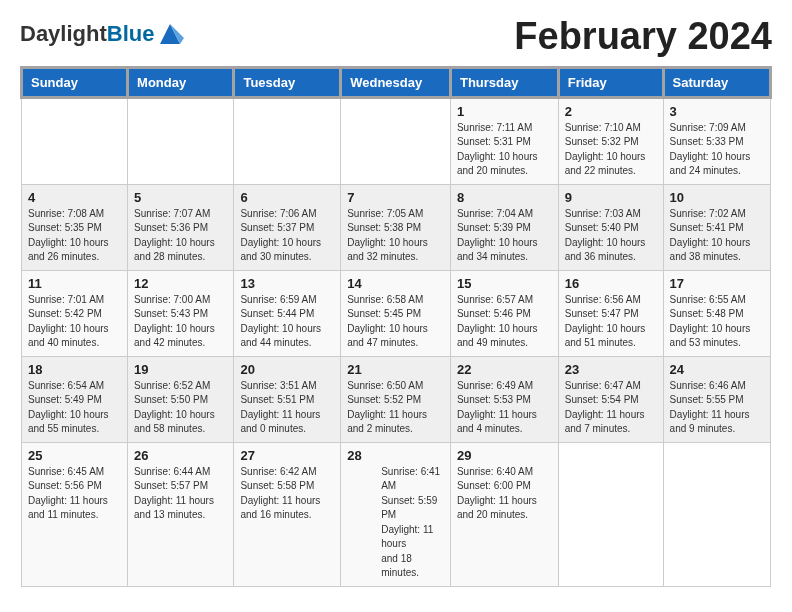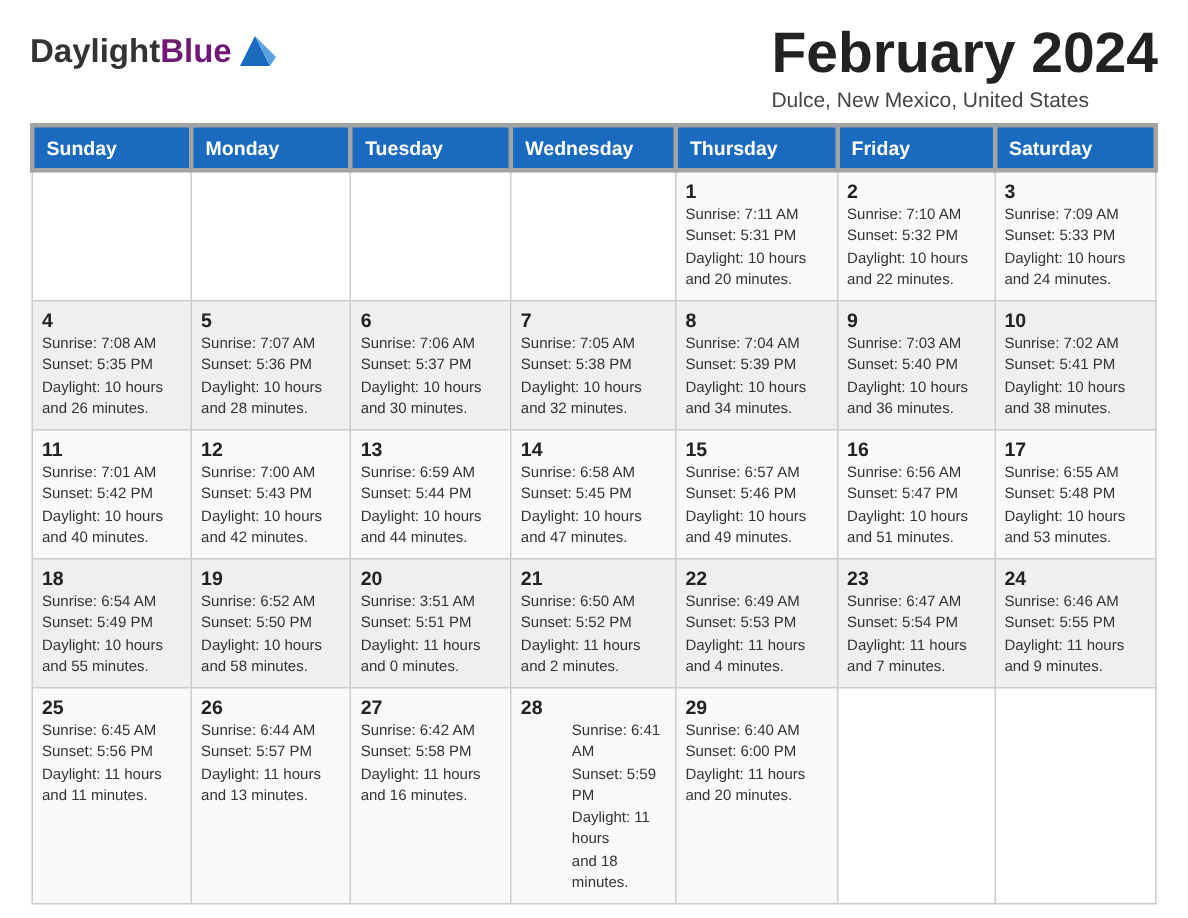--- a/index.html
+++ b/index.html
@@ -20,21 +20,21 @@
       display: flex;
       align-items: center;
       margin-top: 4px;
     }
     .logo-text {
       font-size: 22px;
       font-weight: bold;
       line-height: 1.1;
     }
     .logo-general { color: #333; }
-    .logo-blue { color: #701a75; }
+    .logo-blue { color: #0369a1; }
     .logo-icon {
       width: 28px;
       height: 28px;
       margin-left: 2px;
     }
     .title-area {
     }
     .month-title {
       font-size: 38px;
       font-weight: bold;
@@ -101,21 +101,20 @@
         <span class="logo-general">Daylight</span><span class="logo-blue">Blue</span>
       </div>
     </div>
     <svg class="logo-icon" viewBox="0 0 28 28" xmlns="http://www.w3.org/2000/svg">
       <polygon points="4,24 14,4 24,24" fill="#1a6abf"></polygon>
       <polygon points="14,4 24,24 28,18" fill="#5ba3e0"></polygon>
     </svg>
   </div>
   <div class="title-area">
     <div class="month-title">February 2024</div>
-    <div class="location-subtitle">Dulce, New Mexico, United States</div>
   </div>
 </div>
 
 <table class="calendar">
   <thead>
     <tr>
     <th>Sunday</th>
         <th>Monday</th>
         <th>Tuesday</th>
         <th>Wednesday</th>

